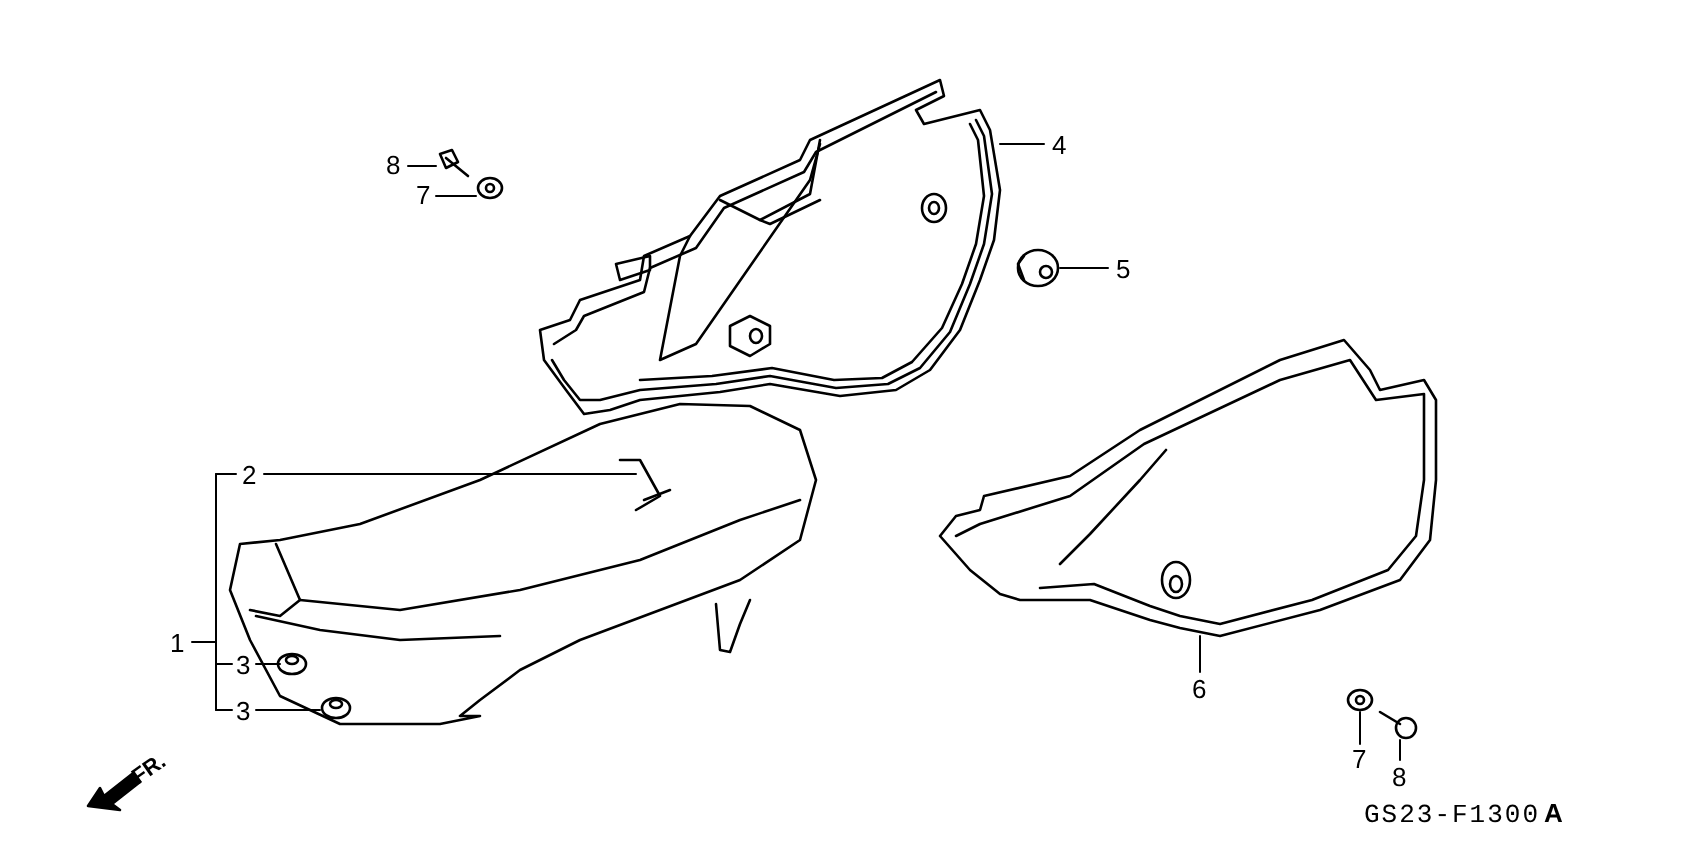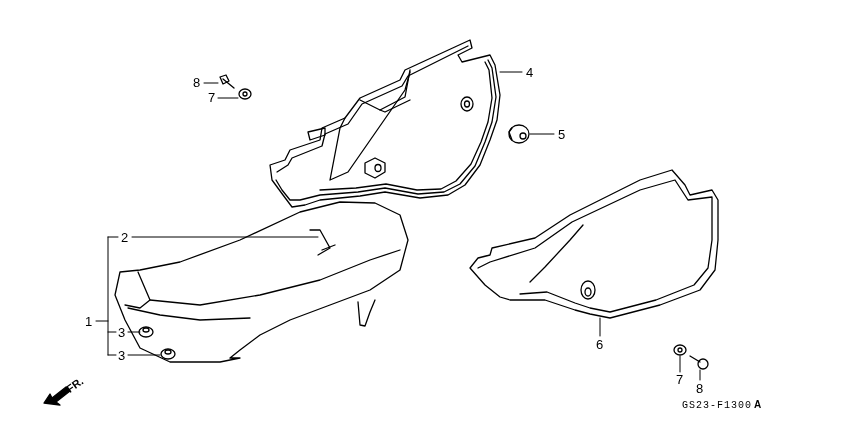--- a/index.html
+++ b/index.html
@@ -1,19 +1,19 @@
 <!DOCTYPE html>
 <html><head>
 <meta charset="utf-8">
 <style>
   html, body { margin: 0; padding: 0; background: #ffffff; }
   body { width: 850px; height: 425px; position: relative; overflow: hidden; font-family: "Liberation Sans", sans-serif; }
   #diagram { position: absolute; left: 0; top: 0; width: 850px; height: 425px; }
   .callout { position: absolute; font-family: "Liberation Sans", sans-serif; font-size: 13px; color: #000; line-height: 13px; }
-  .code { position: absolute; font-family: "Liberation Mono", monospace; font-size: 10px; letter-spacing: 1px; color: #000; }
+  .code { position: absolute; font-family: "Liberation Mono", monospace; font-size: 13px; letter-spacing: 1px; color: #000; }
   .fr { position: absolute; font-family: "Liberation Sans", sans-serif; font-weight: bold; font-size: 11px; color: #000; transform: rotate(-35deg); transform-origin: left top; }
 </style>
 </head>
 <body>
 
 <svg id="diagram" viewBox="0 0 850 425" xmlns="http://www.w3.org/2000/svg" fill="none" stroke="#000" stroke-width="1.3" stroke-linejoin="round" stroke-linecap="round">
 
   <g>
     <path d="M270,165 L285,160 L290,150 L320,140 L322,128 L345,118 L360,98 L400,80 L405,70 L470,40 L472,48 L458,55 L462,62 L490,55 L495,65 L500,95 L497,120 L490,140 L480,165 L465,185 L448,195 L420,198 L385,192 L360,196 L320,200 L305,205 L292,207 L283,195 L272,180 Z"></path>
     <path d="M277,172 L288,165 L292,158 L322,146 L325,134 L348,124 L362,104 L402,86 L408,76 L468,46"></path>

